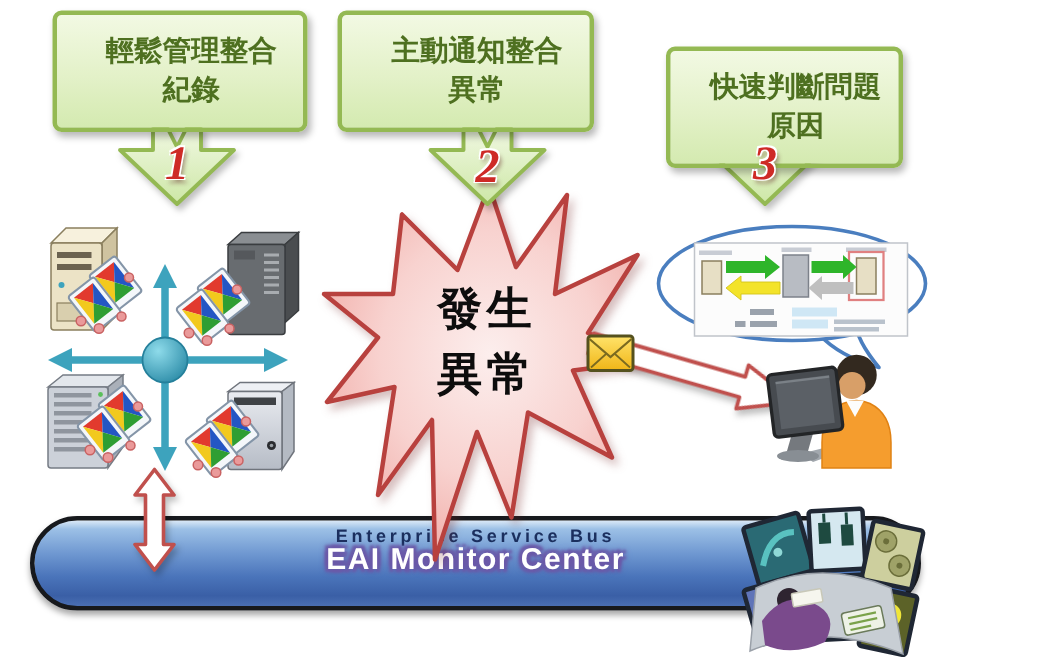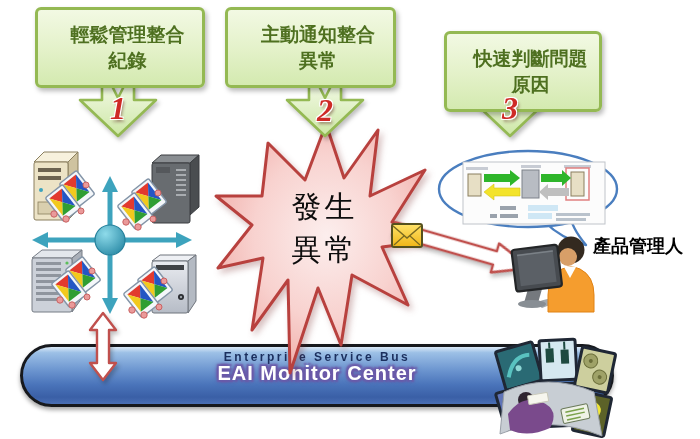--- a/index.html
+++ b/index.html
@@ -42,21 +42,21 @@
     position:absolute;z-index:4;width:44px;text-align:center;
     font-family:"Liberation Serif",serif;font-style:italic;font-weight:bold;font-size:32px;
     color:#ce2a26;
     text-shadow:-1px -1px 0 #fff,1px -1px 0 #fff,-1px 1px 0 #fff,1px 1px 0 #fff,
                  2px 3px 3px rgba(90,30,30,.45);
   }
   .n1{left:96px;top:90px;} .n2{left:303px;top:92px;} .n3{left:488px;top:90px;}
   
   .burst-text{
     position:absolute;left:252px;top:186px;width:145px;z-index:3;
-    text-align:center;font-weight:normal;font-size:30px;line-height:1.42;color:#0d0d0d;
+    text-align:center;font-weight:bold;font-size:30px;line-height:1.42;color:#0d0d0d;
     letter-spacing:3px;
   }
   
   .person-label{
     position:absolute;left:593px;top:233px;width:107px;z-index:3;
     font-size:18px;font-weight:bold;color:#000;line-height:1.45;
   }
   .shadow{filter:drop-shadow(2px 3px 2px rgba(0,0,0,.25));}
   .softshadow{filter:drop-shadow(3px 4px 3px rgba(120,40,40,.3));}
 </style>
@@ -307,16 +307,15 @@
   <div class="num n1">1</div>
   <div class="num n2">2</div>
   <div class="num n3">3</div>
 
   <div class="burst-text">
     <div>發生</div>
     <div>異常</div>
   </div>
 
   <div class="person-label">
-    <div>產品管理人</div>
   </div>
 
 </div>
 
 </body></html>

